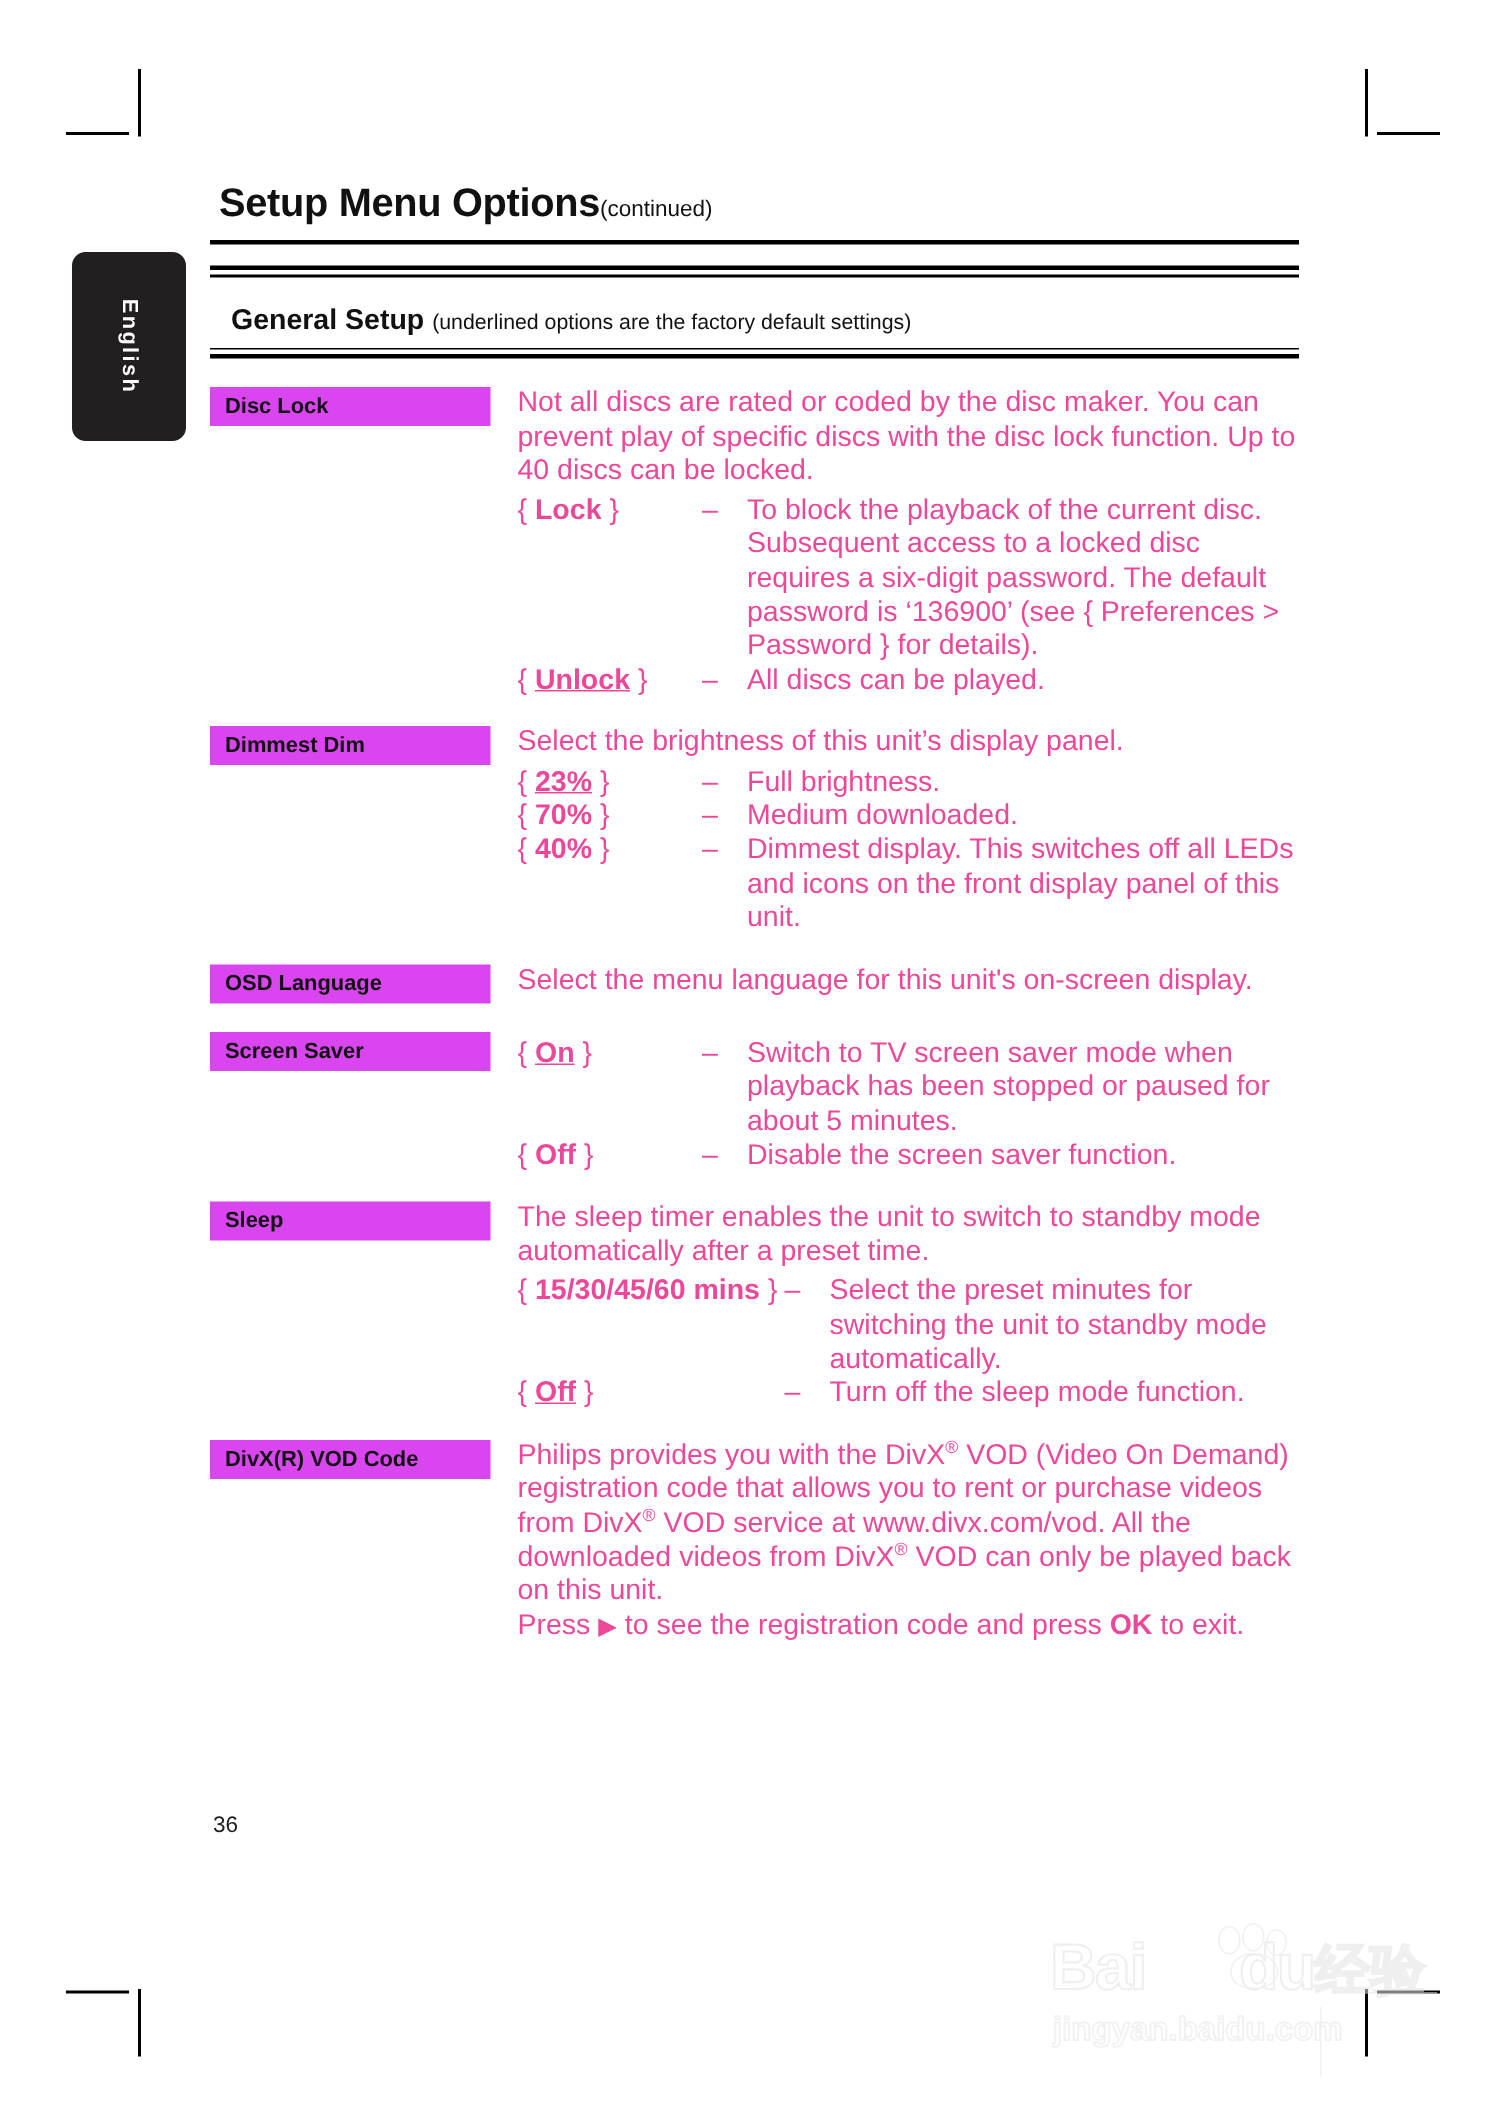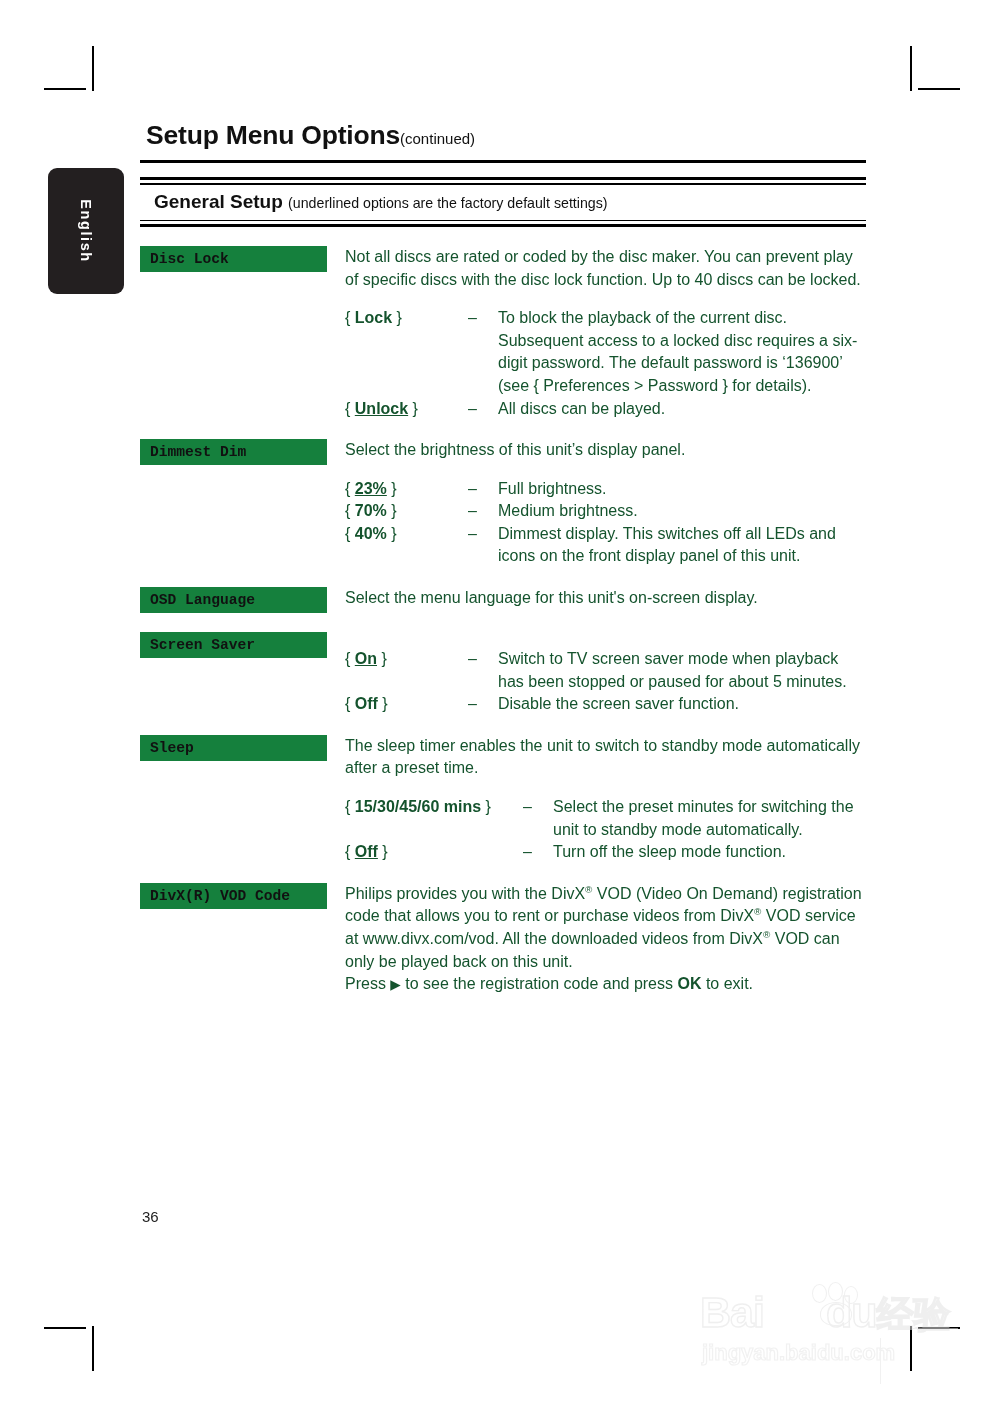--- a/index.html
+++ b/index.html
@@ -86,21 +86,21 @@
   .rule-thick { height: 3.2px; background: #000; margin: 0; }
   .rule-thin  { height: 1.6px; background: #000; margin: 0; }
   .gap-2 { height: 2.6px; }
 
   .title-rule { margin-top: 9px; }
 
   .section-band {
     margin-top: 14px;
   }
   .section-band-title {
-    padding: 6px 0 7px 14px;
+    padding: 18px 0 7px 14px;
     font-size: 19px;
     font-weight: bold;
     color: #111;
     white-space: nowrap;
   }
   .section-band-title .sub {
     font-size: 14.2px;
     font-weight: normal;
     letter-spacing: 0;
   }
@@ -109,42 +109,41 @@
   .setting {
     display: flex;
     align-items: flex-start;
   }
   .setting-label-cell {
     flex: 0 0 187px;
     width: 187px;
   }
   .setting-label {
     display: block;
-    background: #15803d;
+    background: #d946ef;
     font-size: 14.6px;
     font-weight: bold;
     color: #111;
     padding: 5px 6px 5px 10px;
     white-space: nowrap;
-    font-family: Liberation Mono, monospace;
   }
   .setting-body {
     flex: 1 1 auto;
     padding-left: 18px;
-    font-size: 16px;
+    font-size: 19px;
     line-height: 22.6px;
-    color: #14532d;
+    color: #ec4899;
   }
   .para { margin: 0; }
   .para + .para { margin-top: 0; }
   .spaced { margin-top: 17px; }
 
   
   .opts {
-    margin-top: 16px;
+    margin-top: 4px;
   }
   .opt-row {
     display: flex;
     align-items: flex-start;
   }
   .opt-key {
     flex: 0 0 123px;
     width: 123px;
     white-space: nowrap;
   }
@@ -304,21 +303,21 @@
         <p class="para">Select the brightness of this unit’s display panel.</p>
         <div class="opts">
           <div class="opt-row">
             <span class="opt-key"><span>{</span> <span class="b u">23%</span> <span>}</span></span>
             <span class="opt-dash">–</span>
             <span class="opt-desc">Full brightness.</span>
           </div>
           <div class="opt-row">
             <span class="opt-key"><span>{</span> <span class="b">70%</span> <span>}</span></span>
             <span class="opt-dash">–</span>
-            <span class="opt-desc">Medium brightness.</span>
+            <span class="opt-desc">Medium downloaded.</span>
           </div>
           <div class="opt-row">
             <span class="opt-key"><span>{</span> <span class="b">40%</span> <span>}</span></span>
             <span class="opt-dash">–</span>
             <span class="opt-desc">Dimmest display.  This switches off all LEDs and icons on the front display panel of this unit.</span>
           </div>
         </div>
       </div>
     </div>
 

